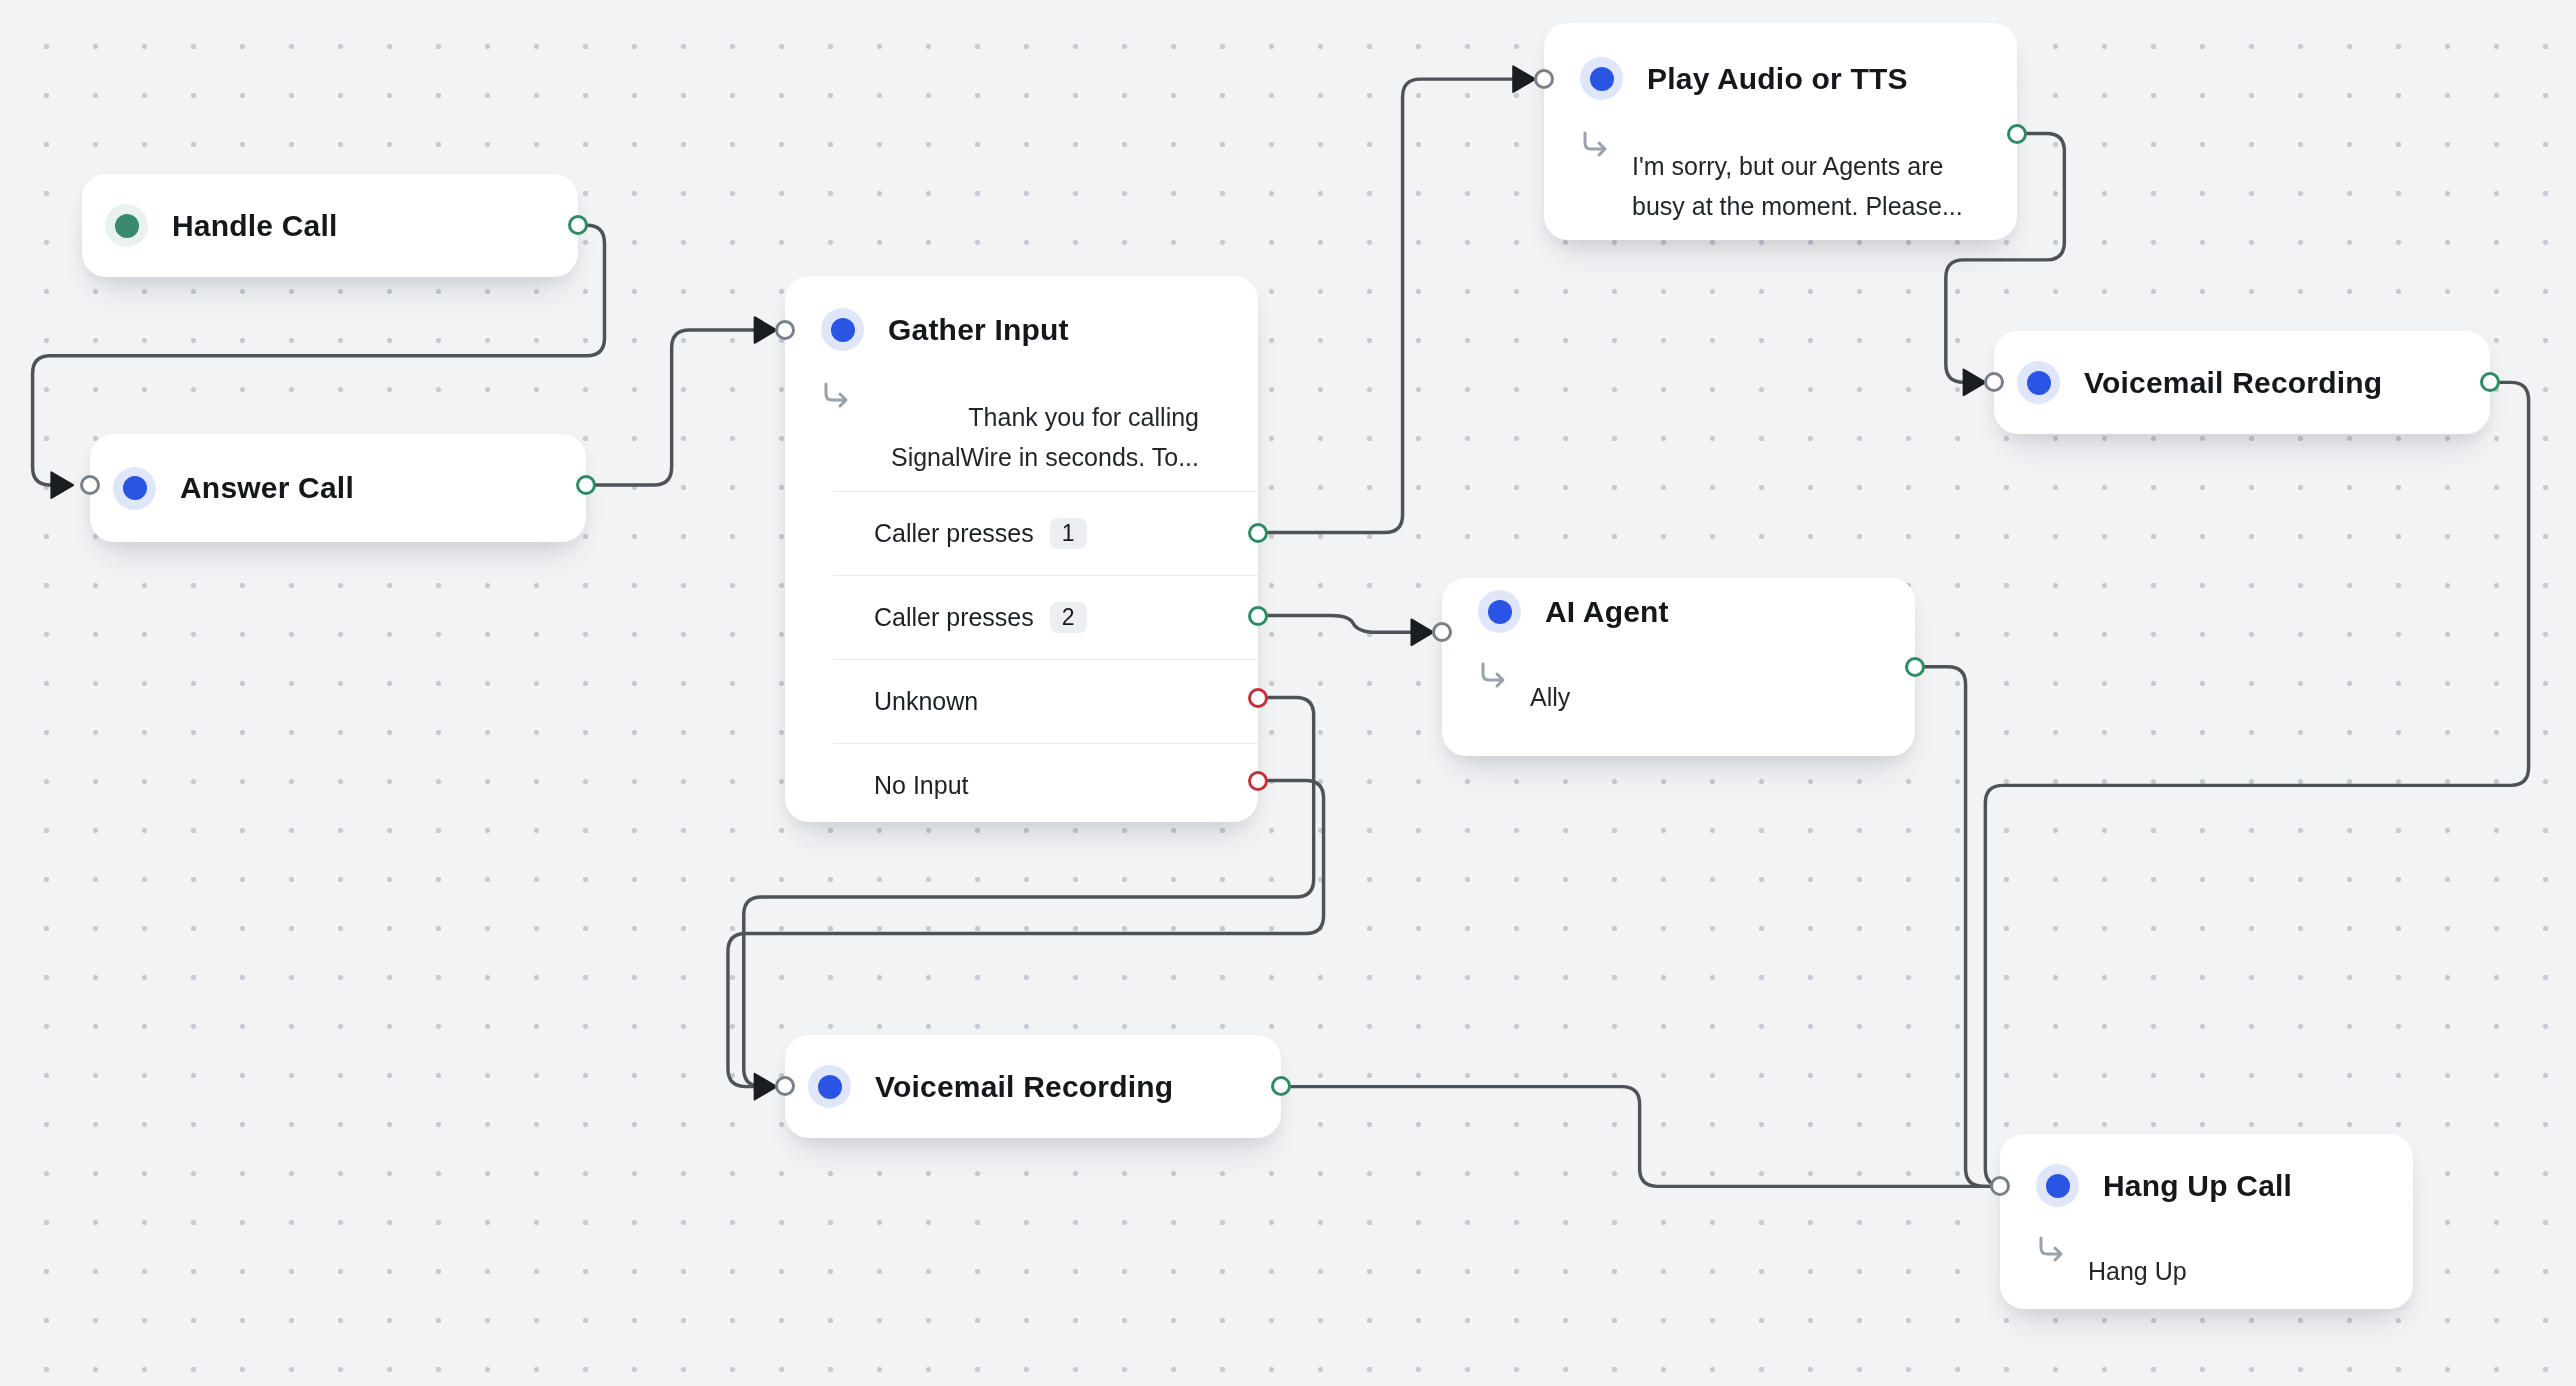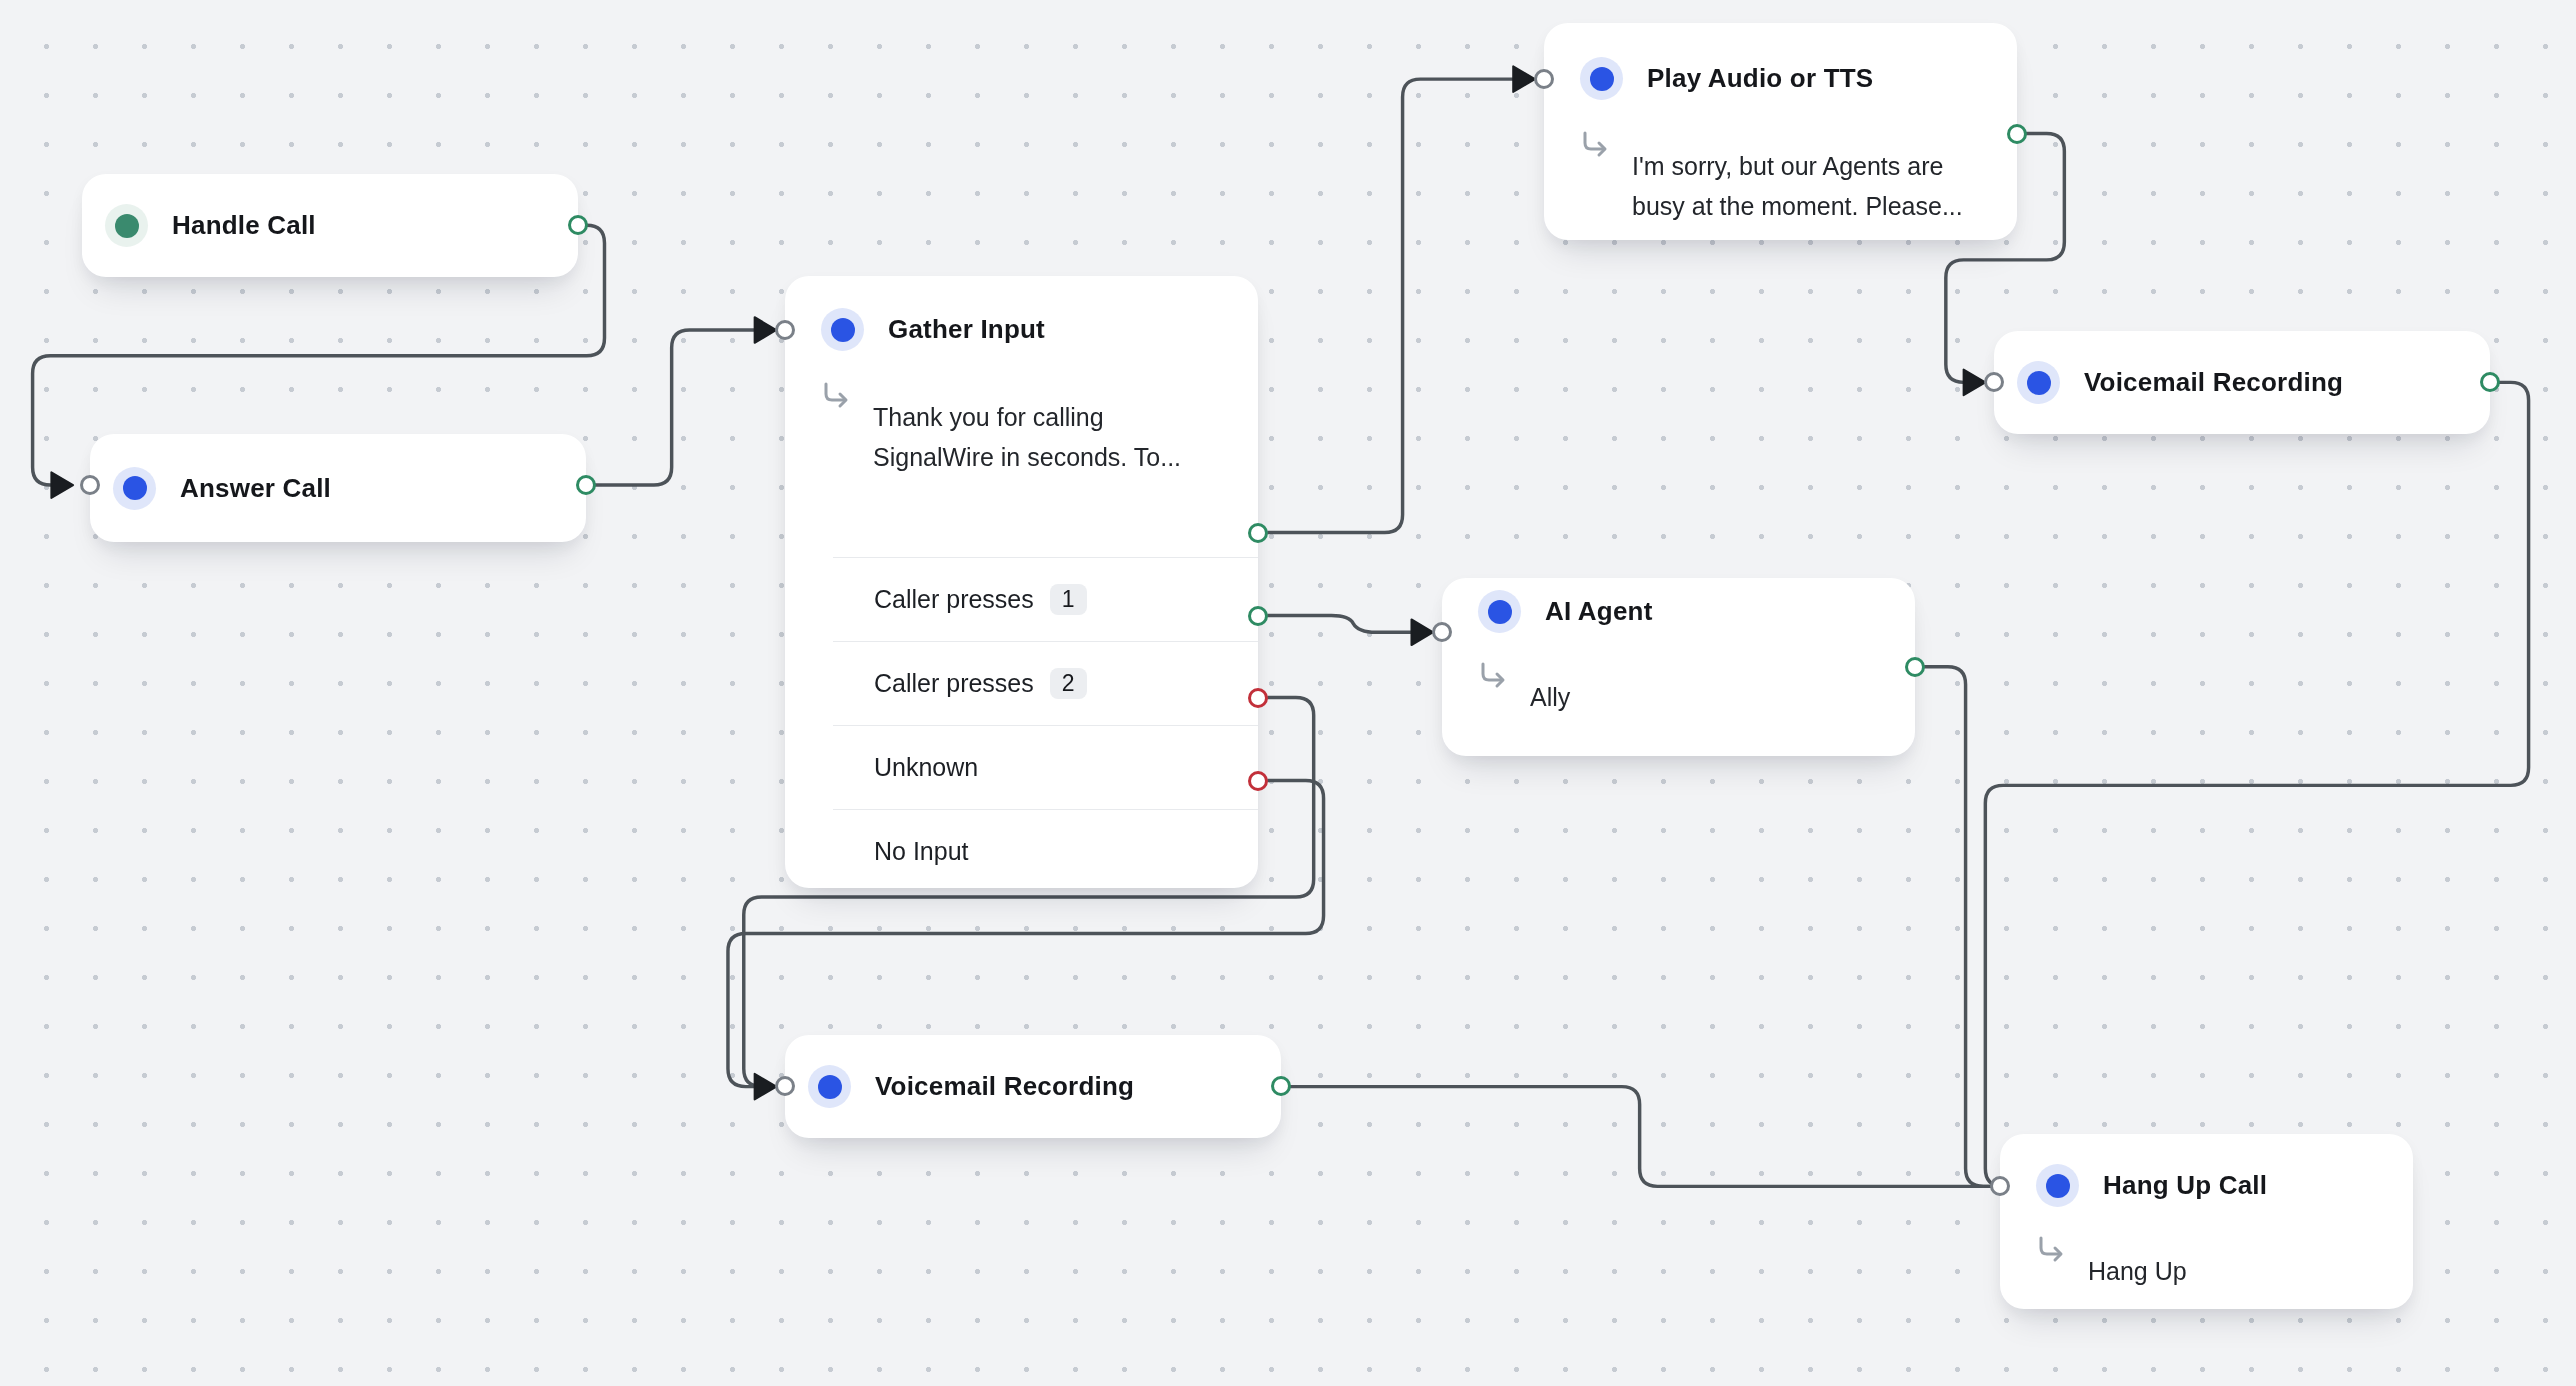--- a/index.html
+++ b/index.html
@@ -24,21 +24,21 @@
     box-shadow:0 22px 34px -14px rgba(16,24,40,.14), 0 6px 14px rgba(16,24,40,.05);
   }
   .node.simple{display:flex;align-items:center;padding-left:23px;}
   .head{display:flex;align-items:center;gap:24px;}
   .halo{width:43px;height:43px;border-radius:50%;display:flex;align-items:center;justify-content:center;flex:0 0 43px;}
   .halo.blue{background:#dfe6fa;}
   .halo.green{background:#e9f2ee;}
   .dot{width:24px;height:24px;border-radius:50%;}
   .dot.blue{background:#2a54e4;}
   .dot.green{background:#3a8a6e;}
-  .title{font-size:26px;font-weight:700;color:#15171b;letter-spacing:0.2px;white-space:nowrap;}
+  .title{font-size:30px;font-weight:700;color:#15171b;letter-spacing:0.2px;white-space:nowrap;}
 
   .padded{padding:30px 36px 0 36px;}
   .sub{display:flex;gap:22px;margin-top:26px;align-items:flex-start;}
   .sub svg{flex:0 0 30px;margin-top:4px;}
   .subtext{font-size:25px;line-height:40px;color:#23262b;margin-top:20px;}
 
   .rows{position:absolute;left:0;right:0;bottom:0;padding-left:48px;}
   .grow{height:83px;display:flex;align-items:center;padding-left:41px;border-top:1.6px solid #e8eaed;font-size:25px;color:#1c1f24;}
   .badge{margin-left:16px;background:#eceef1;border-radius:8px;padding:2px 12px;font-size:23px;color:#17191d;}
 
@@ -93,21 +93,21 @@
     <div class="head">
       <span class="halo blue">
           <span class="dot blue"></span>
         </span>
       <span class="title">Answer Call</span>
     </div>
     <span class="port in gray" style="top:51px;"></span>
     <span class="port out green" style="top:51px;"></span>
   </div>
 
-  <div class="node" style="left:785px;top:276px;width:473px;height:612px;">
+  <div class="node" style="left:785px;top:276px;width:473px;height:546px;text-align:right;">
     <div class="padded">
       <div class="head" style="margin-top:2px;">
         <span class="halo blue">
             <span class="dot blue"></span>
           </span>
         <span class="title">Gather Input</span>
       </div>
       <div class="sub">
         <svg width="30" height="30" viewBox="0 0 30 30" fill="none" stroke="#9aa1aa" stroke-width="3" stroke-linecap="round" stroke-linejoin="round">
           <path d="M5 3 v10 q0 6 6 6 h13"></path>

